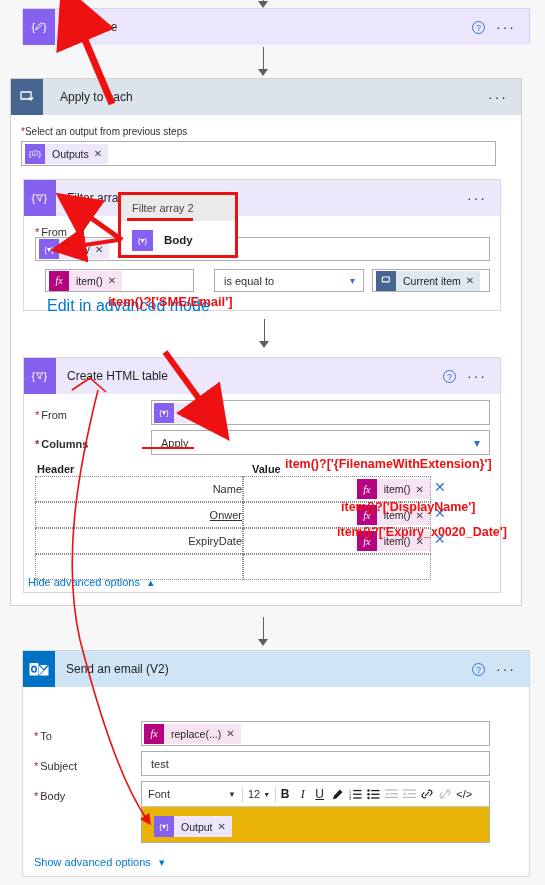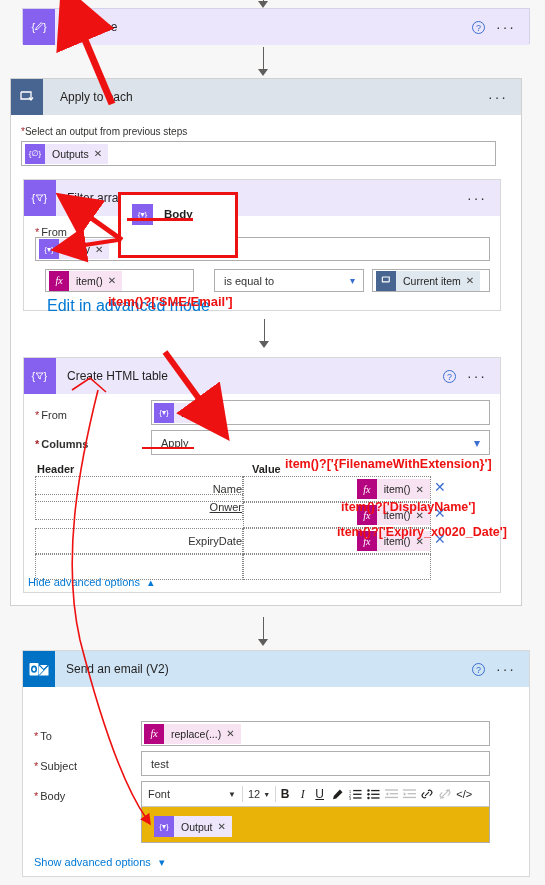--- a/index.html
+++ b/index.html
@@ -235,21 +235,21 @@
       </div>
       <div class="gridcell" style="position:absolute;left:219px;top:118px;width:188px;">
         <span class="token fx">
           <span class="tk-ico">fx</span>
           <span class="tk-lbl">item()</span>
           <span class="tk-x">✕</span>
         </span>
       </div>
       <div style="position:absolute;left:410px;top:121px;color:#3a6ed0;font-size:14px;">✕</div>
 
-      <div class="gridcell" style="position:absolute;left:11px;top:136px;width:208px;text-decoration:underline;">
+      <div class="gridcell" style="position:absolute;left:11px;top:144px;width:208px;text-decoration:underline;">
         <span class="ftext">Onwer</span>
       </div>
       <div class="gridcell" style="position:absolute;left:219px;top:144px;width:188px;">
         <span class="token fx">
           <span class="tk-ico">fx</span>
           <span class="tk-lbl">item()</span>
           <span class="tk-x">✕</span>
         </span>
       </div>
       <div style="position:absolute;left:410px;top:147px;color:#3a6ed0;font-size:14px;">✕</div>
@@ -407,20 +407,21 @@
       </div>
     </div>
 
     <div class="linklike" style="position:absolute;left:11px;top:205px;">
       <span>Show advanced options</span>
       <span style="margin-left:5px;">▾</span>
     </div>
   </div>
 
   <div class="popup" style="left:118px;top:192px;width:120px;height:66px;">
+    <div class="popup-head">Filter array 2</div>
     <div class="popup-underline" style="left:6px;top:23px;width:66px;"></div>
     <div class="popup-body">
       <span class="tk-ico">{▾}</span>
       <span class="pb-lbl">Body</span>
     </div>
   </div>
 
   <div class="ann" style="left:108px;top:294px;font-size:13px;">item()?['SME/Email']</div>
   <div class="ann" style="left:285px;top:457px;font-size:12.5px;">item()?['{FilenameWithExtension}']</div>
   <div class="ann" style="left:341px;top:500px;font-size:12.5px;">item()?['DisplayName']</div>

